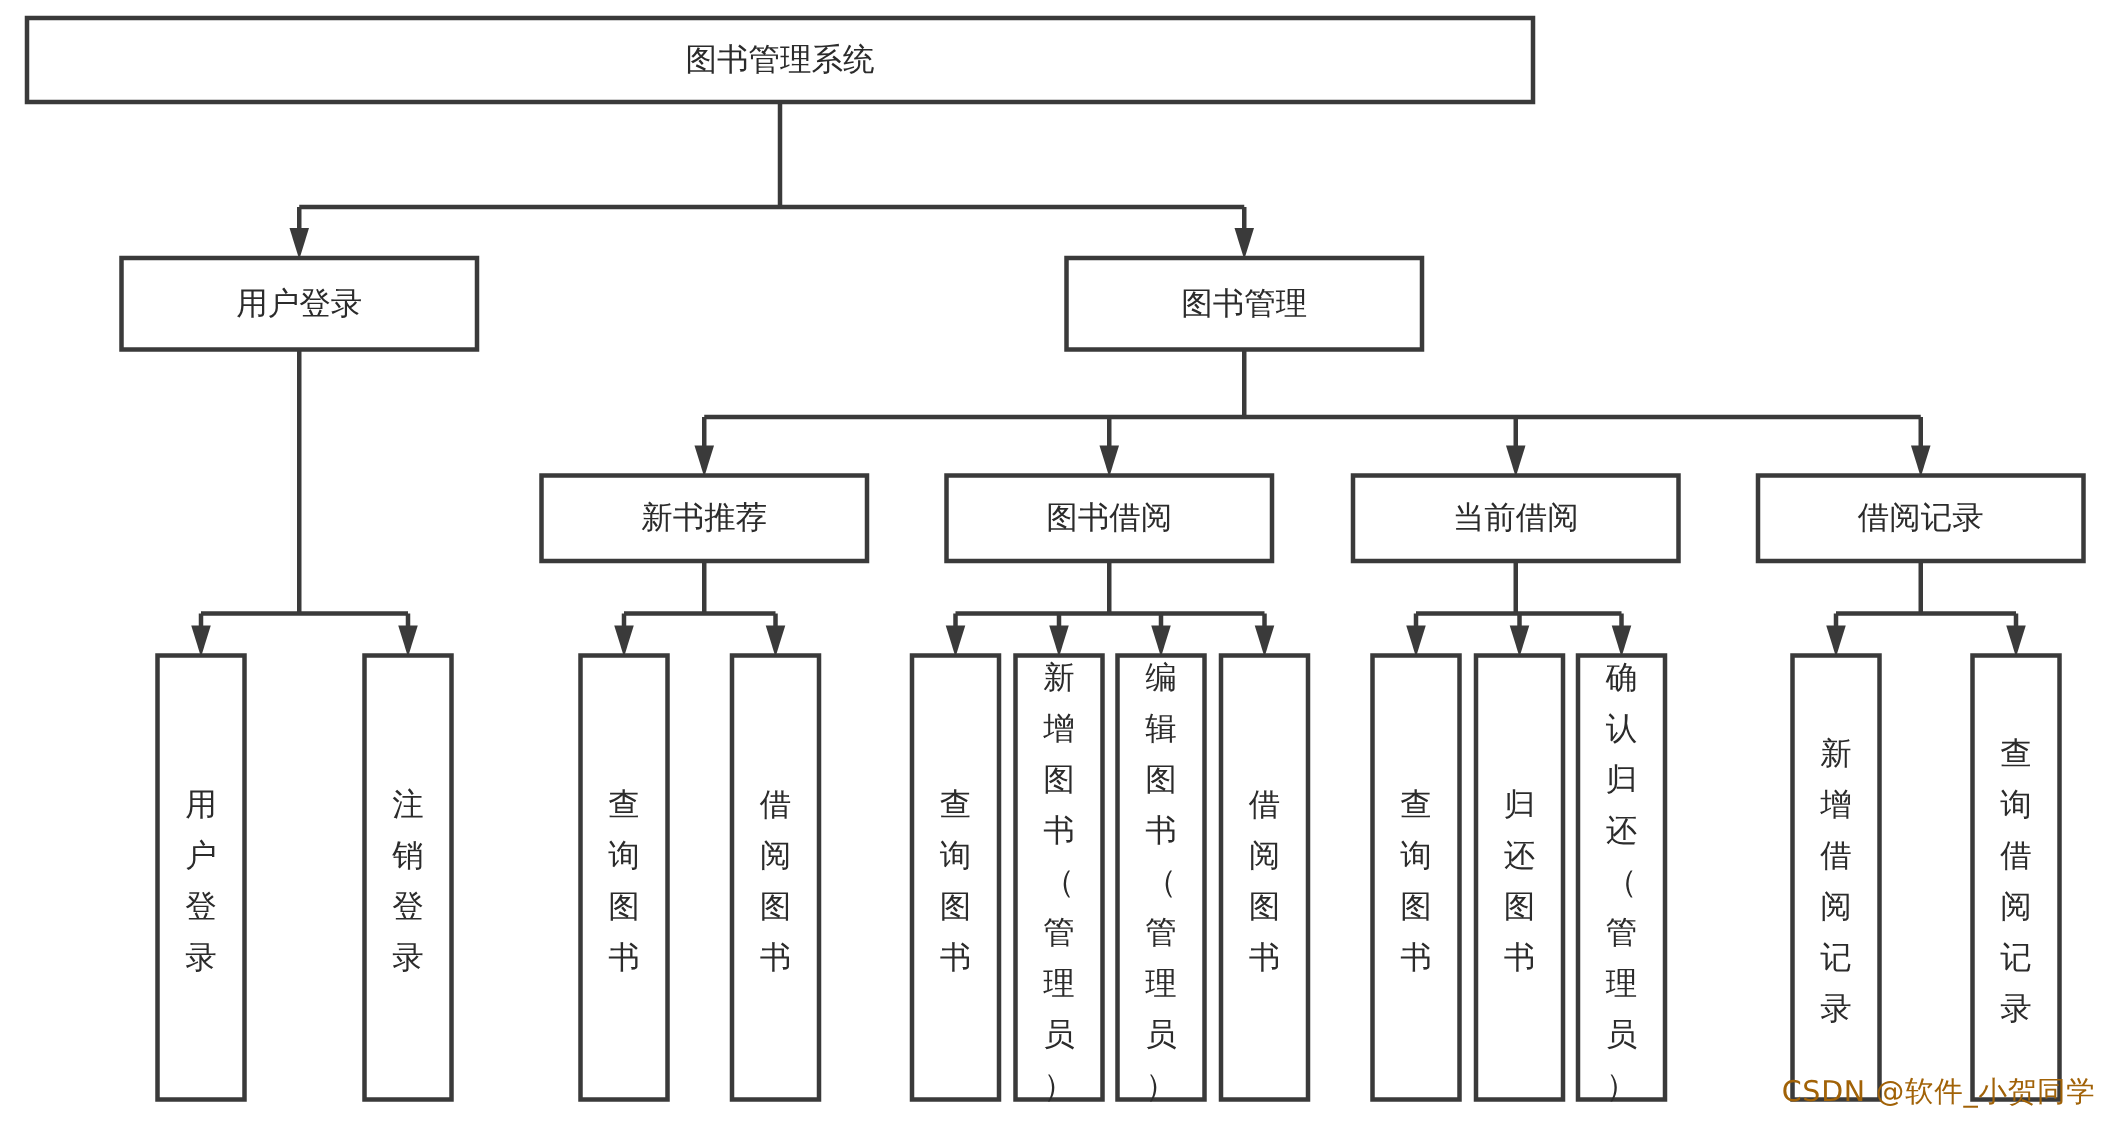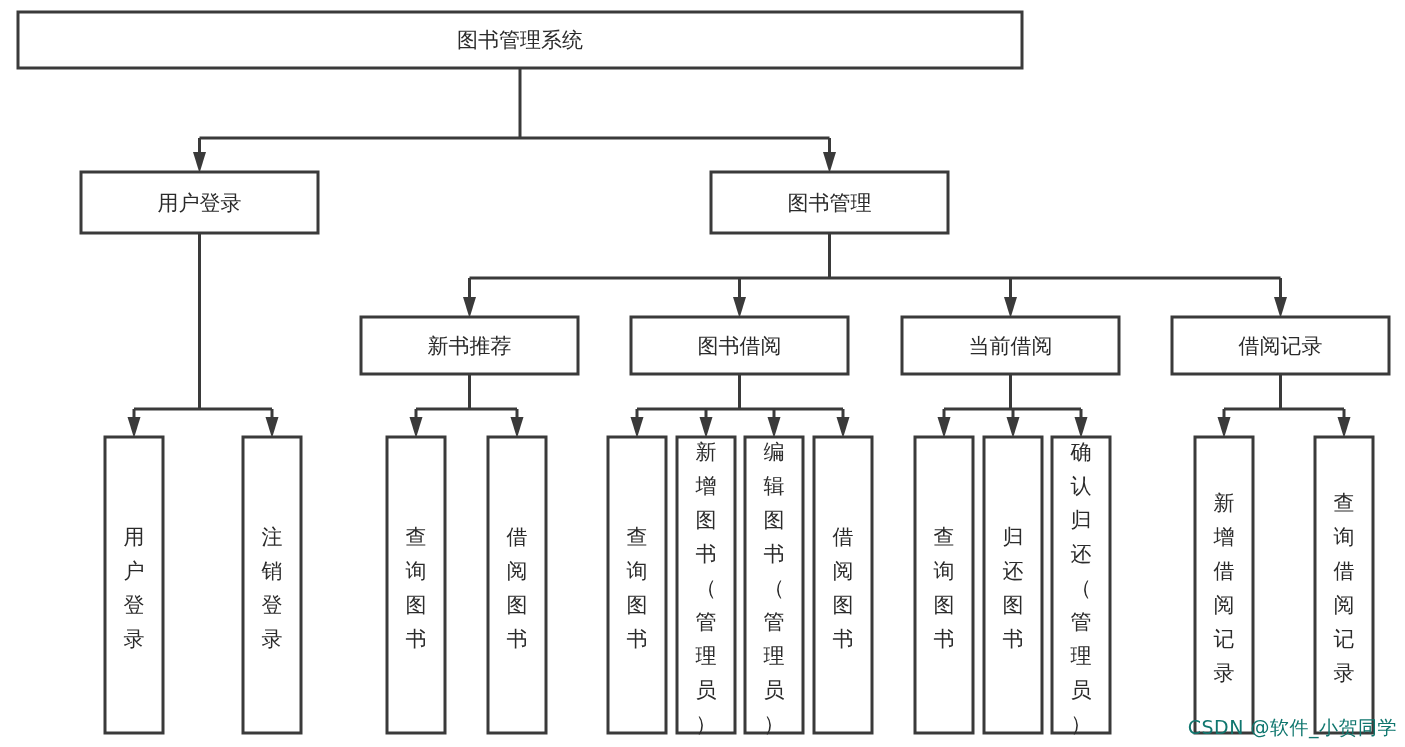--- a/index.html
+++ b/index.html
@@ -53,21 +53,21 @@
     fill: #2b2b2b;
     font-size: 21px;
     text-anchor: middle;
   }
   .watermark {
     position: absolute;
     right: 8px;
     bottom: 6px;
     font-family: "DejaVu Sans", "Liberation Sans", sans-serif;
     font-size: 19px;
-    color: #0f766e;
+    color: #a16207;
     letter-spacing: 0.5px;
     white-space: nowrap;
     pointer-events: none;
     user-select: none;
   }
 </style>
 </head>
 <body>
 
 <div id="diagram-root">

